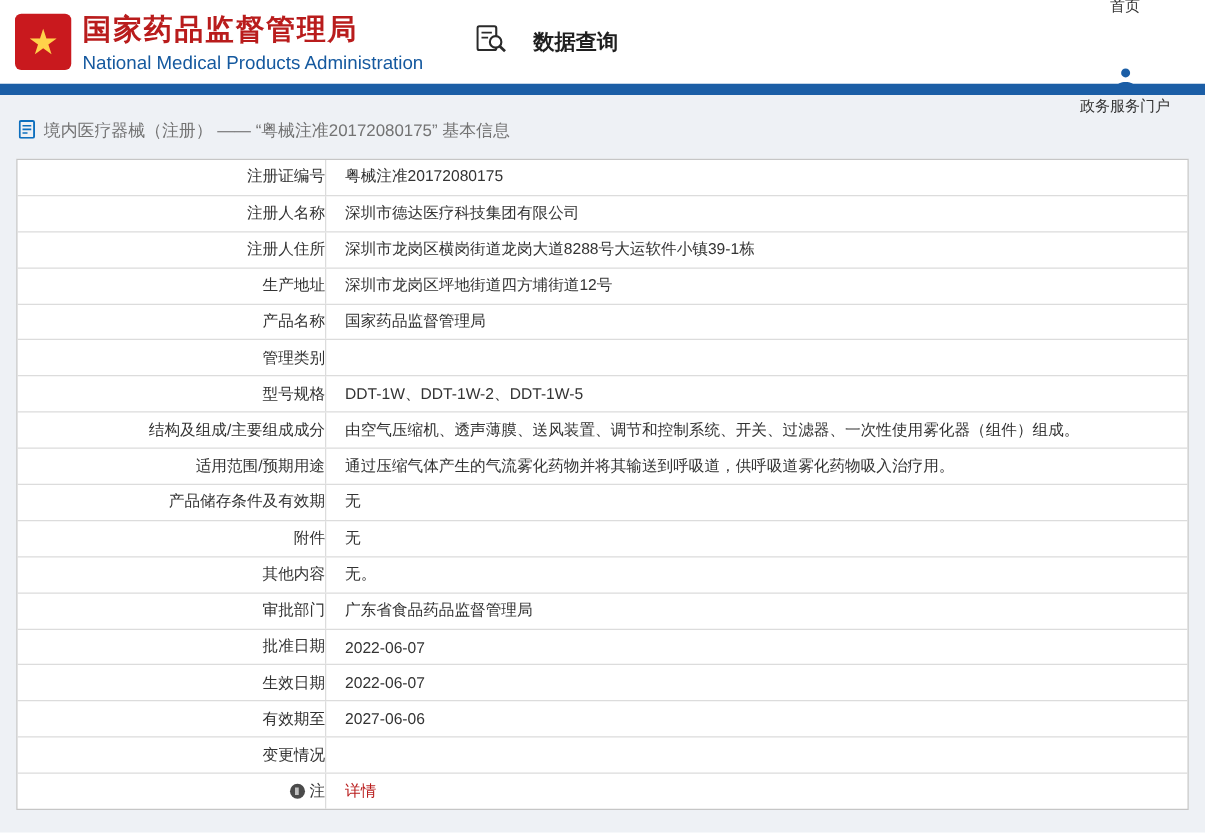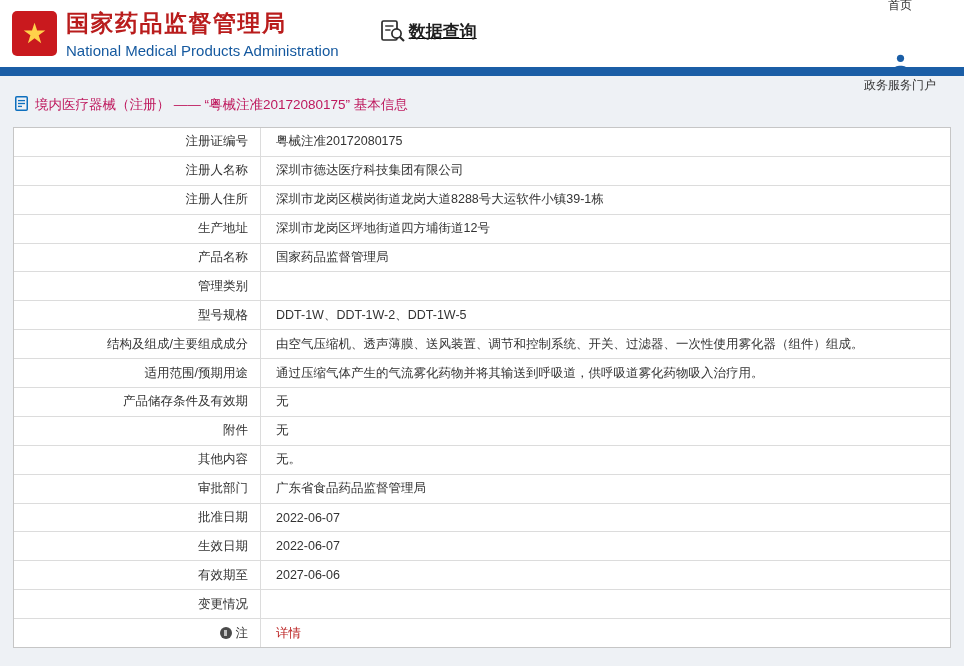--- a/index.html
+++ b/index.html
@@ -6,35 +6,35 @@
   html,body { width:964px; height:666px; overflow:hidden; }
   body { font-family:"Liberation Sans","DejaVu Sans",sans-serif; background:#eef1f5; }
 
   
   .header { height:67px; background:#ffffff; display:flex; align-items:center; padding:0 16px 0 12px; }
   .brand { display:flex; align-items:center; }
   .emblem { width:45px; height:45px; background:#c9191e; border-radius:5px; display:flex; align-items:center; justify-content:center; color:#ffd24a; font-size:28px; line-height:1; }
   .brand-text { margin-left:9px; }
   .brand-cn { color:#b91c1c; font-size:23px; font-weight:bold; letter-spacing:1.5px; }
   .brand-en { color:#15599f; font-size:15px; margin-top:3px; }
-  .module { display:flex; gap:3px; margin-left:42px; cursor:pointer;text-decoration:underline; }
+  .module { display:flex; align-items:center; gap:21px; margin-left:42px; cursor:pointer; }
   .module-title { font-size:17px; font-weight:bold; color:#1f1f1f; }
   .nav { margin-left:auto; display:flex; gap:40px; padding-right:12px;flex-direction:column; }
   .nav-item { display:flex; flex-direction:column; align-items:center; gap:4px; font-size:12px; color:#333; cursor:pointer; }
 
   .blue-bar { height:9px; background:#1b5ea6; }
 
   
   .content { padding:0 13px; }
-  .breadcrumb { display:flex; align-items:center; gap:7px; color:#be185d; font-size:13.5px; padding:20px 2px 13px 2px; }
+  .breadcrumb { display:flex; align-items:center; gap:7px; color:#737373; font-size:13.5px; padding:20px 2px 13px 2px; }
 
   .info-table { background:#ffffff; border:1px solid #c6c6c6; height:521px; display:flex; flex-direction:column; }
   .row { flex:1; display:flex; border-bottom:1px solid #dcdcdc; }
   .row:last-child { border-bottom:none; }
-  .cell-label { width:247px; border-right:1px solid #dcdcdc; display:flex; align-items:center; justify-content:flex-end; padding-right:12px; font-size:12.5px; color:#333; gap:4px; }
+  .cell-label { width:247px; border-right:1px solid #dcdcdc; display:flex; align-items:center; justify-content:flex-end; font-size:12.5px; color:#333; gap:4px; }
   .cell-value { flex:1; display:flex; align-items:center; padding-left:15px; font-size:12.5px; color:#333; }
   a.detail { color:#b91c1c; text-decoration:none; cursor:pointer; }
   .note-icon { width:12px; height:12px; border-radius:50%; background:#4a4a4a; display:inline-block; position:relative; }
   .note-icon::after { content:""; position:absolute; left:4.5px; top:3px; width:3px; height:6px; background:#bfbfbf; }
 </style>
 </head>
 <body>
 
 <header class="header">
   <div class="brand">

